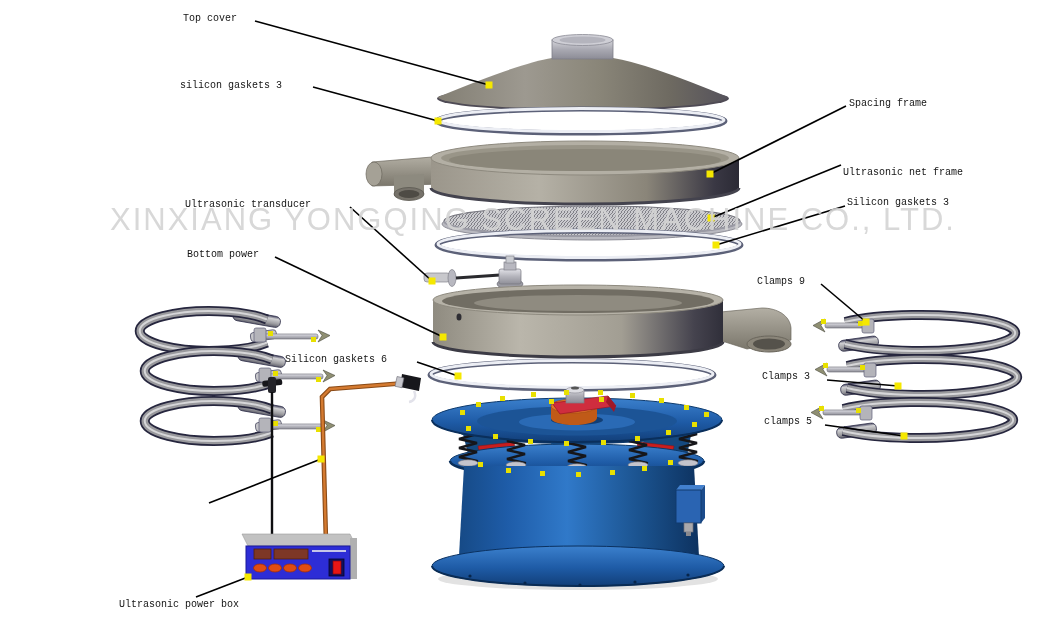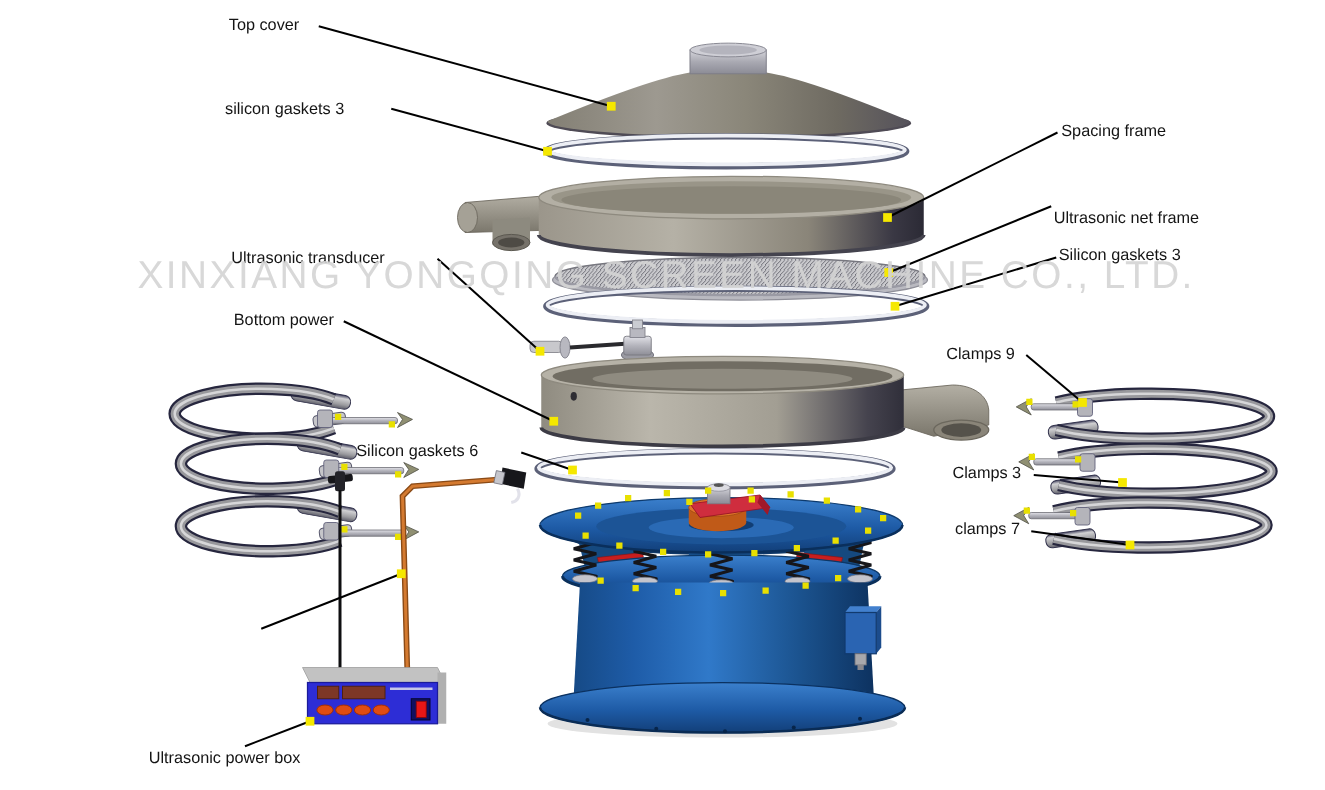--- a/index.html
+++ b/index.html
@@ -1,20 +1,20 @@
 <!DOCTYPE html>
 <html style="--label-ink: #141414; --watermark-gray: #d4d4d4; --leader-line: #000000; --marker-yellow: #f5e800; --machine-blue: #1e5ca8; --cable-orange: #c06a2a; --power-box-blue: #2d2dd6; --alert-red: #cf2d3e; --steel-gray: #9b968b;"><head>
 <meta charset="utf-8">
 <style>
   html,body{margin:0;padding:0;background:#fff;}
   .stage{position:relative;width:1060px;height:632px;background:#fff;overflow:hidden;
          font-family:"Liberation Sans",sans-serif;}
   .stage svg{position:absolute;left:0;top:0;z-index:1;}
   .lbl{position:absolute;z-index:4;white-space:nowrap;line-height:1.1;
-       font-family:Liberation Sans, sans-serif;font-size:13px;letter-spacing:0px;
+       font-family:Liberation Mono, monospace;font-size:10px;letter-spacing:0px;
        color:var(--label-ink,#141414);}
   .watermark{position:absolute;left:110px;top:202px;z-index:6;white-space:nowrap;
        font-family:Liberation Sans, sans-serif;font-size:31px;letter-spacing:2px;
        color:var(--watermark-gray,#d4d4d4);opacity:.9;text-align:center;}
 </style>
 </head>
 <body>
 
 <div class="stage">
 
@@ -397,18 +397,18 @@
 <div class="lbl" style="left:183px;top:13px">Top cover</div>
 <div class="lbl" style="left:180px;top:80px">silicon gaskets 3</div>
 <div class="lbl" style="left:849px;top:98px">Spacing frame</div>
 <div class="lbl" style="left:843px;top:167px">Ultrasonic net frame</div>
 <div class="lbl" style="left:847px;top:197px">Silicon gaskets 3</div>
 <div class="lbl" style="left:185px;top:199px">Ultrasonic transducer</div>
 <div class="lbl" style="left:187px;top:249px">Bottom power</div>
 <div class="lbl" style="left:757px;top:276px">Clamps 9</div>
 <div class="lbl" style="left:285px;top:354px">Silicon gaskets 6</div>
 <div class="lbl" style="left:762px;top:371px">Clamps 3</div>
-<div class="lbl" style="left:764px;top:416px">clamps 7</div>
+<div class="lbl" style="left:764px;top:416px">clamps 5</div>
 <div class="lbl" style="left:119px;top:599px">Ultrasonic power box</div>
 
 <div class="watermark">XINXIANG YONGQING SCREEN MACHINE CO., LTD.</div>
 
 </div>
 
 </body></html>

